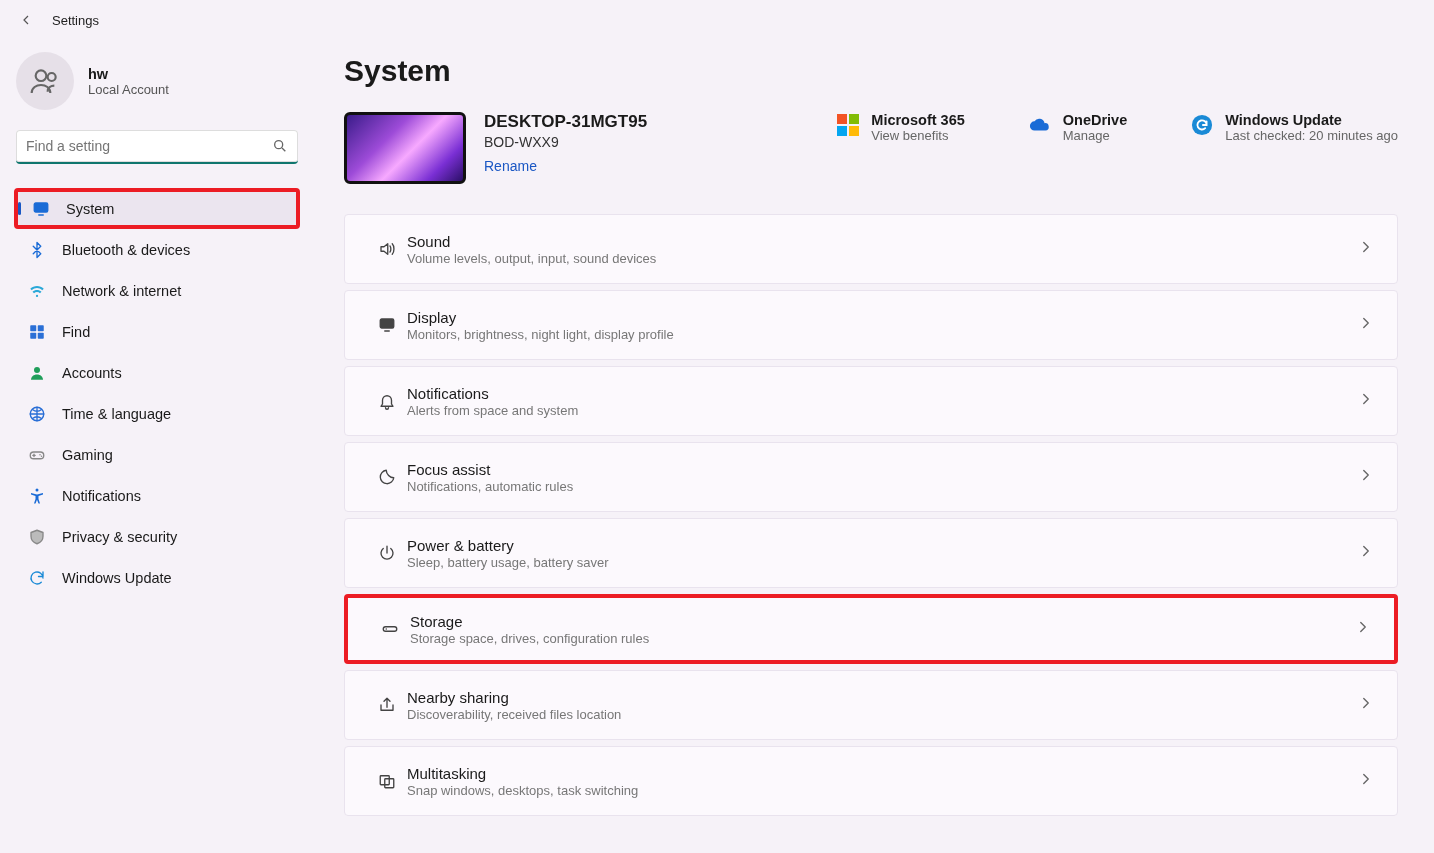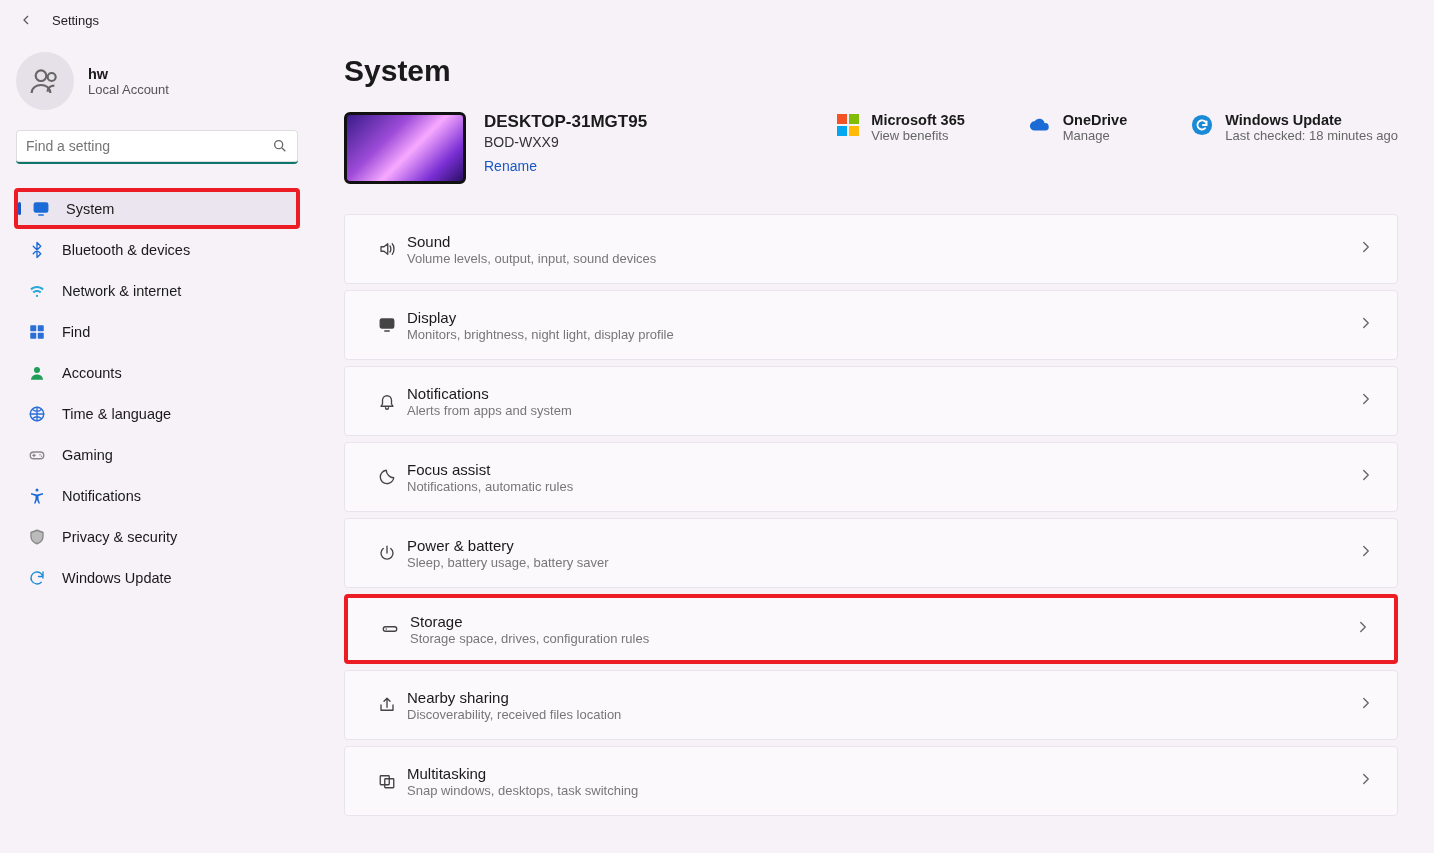--- a/index.html
+++ b/index.html
@@ -330,21 +330,21 @@
           </div>
           <div class="cloud-item">
             <div class="ci-icon">
               <svg viewBox="0 0 24 24">
                 <circle cx="12" cy="12" r="11" fill="#1a8ad6"></circle>
                 <path d="M17 12a5 5 0 10-1.5 3.5M17 8v4h-4" stroke="#fff" fill="none" stroke-width="2" stroke-linecap="round"></path>
               </svg>
             </div>
             <div>
               <div class="ci-title">Windows Update</div>
-              <div class="ci-sub">Last checked: 18 minutes ago</div>
+              <div class="ci-sub">Last checked: 20 minutes ago</div>
             </div>
           </div>
         </div>
     </div>
 
     <div class="cards" id="cards">
         <div class="card">
           <div class="card-icon">
             <svg viewBox="0 0 24 24" stroke="#444" fill="none" stroke-width="1.8" stroke-linecap="round" stroke-linejoin="round">
               <path d="M4 9v6h4l5 4V5L8 9z"></path>
@@ -376,21 +376,21 @@
             </svg></div>
         </div>
         <div class="card">
           <div class="card-icon">
             <svg viewBox="0 0 24 24" stroke="#444" fill="none" stroke-width="1.8" stroke-linecap="round" stroke-linejoin="round">
               <path d="M6 16V11a6 6 0 1112 0v5l2 3H4zM10 21a2 2 0 004 0"></path>
             </svg>
           </div>
           <div class="card-body">
             <div class="card-title">Notifications</div>
-            <div class="card-sub">Alerts from apps and system</div>
+            <div class="card-sub">Alerts from space and system</div>
           </div>
           <div class="chev"><svg viewBox="0 0 24 24" stroke="#666" fill="none" stroke-width="1.8" stroke-linecap="round" stroke-linejoin="round">
               <path d="M9 6l6 6-6 6"></path>
             </svg></div>
         </div>
         <div class="card">
           <div class="card-icon">
             <svg viewBox="0 0 24 24" stroke="#444" fill="none" stroke-width="1.8" stroke-linecap="round" stroke-linejoin="round">
               <path d="M21 13A9 9 0 1111 3c0 5 5 10 10 10z"></path>
             </svg>

